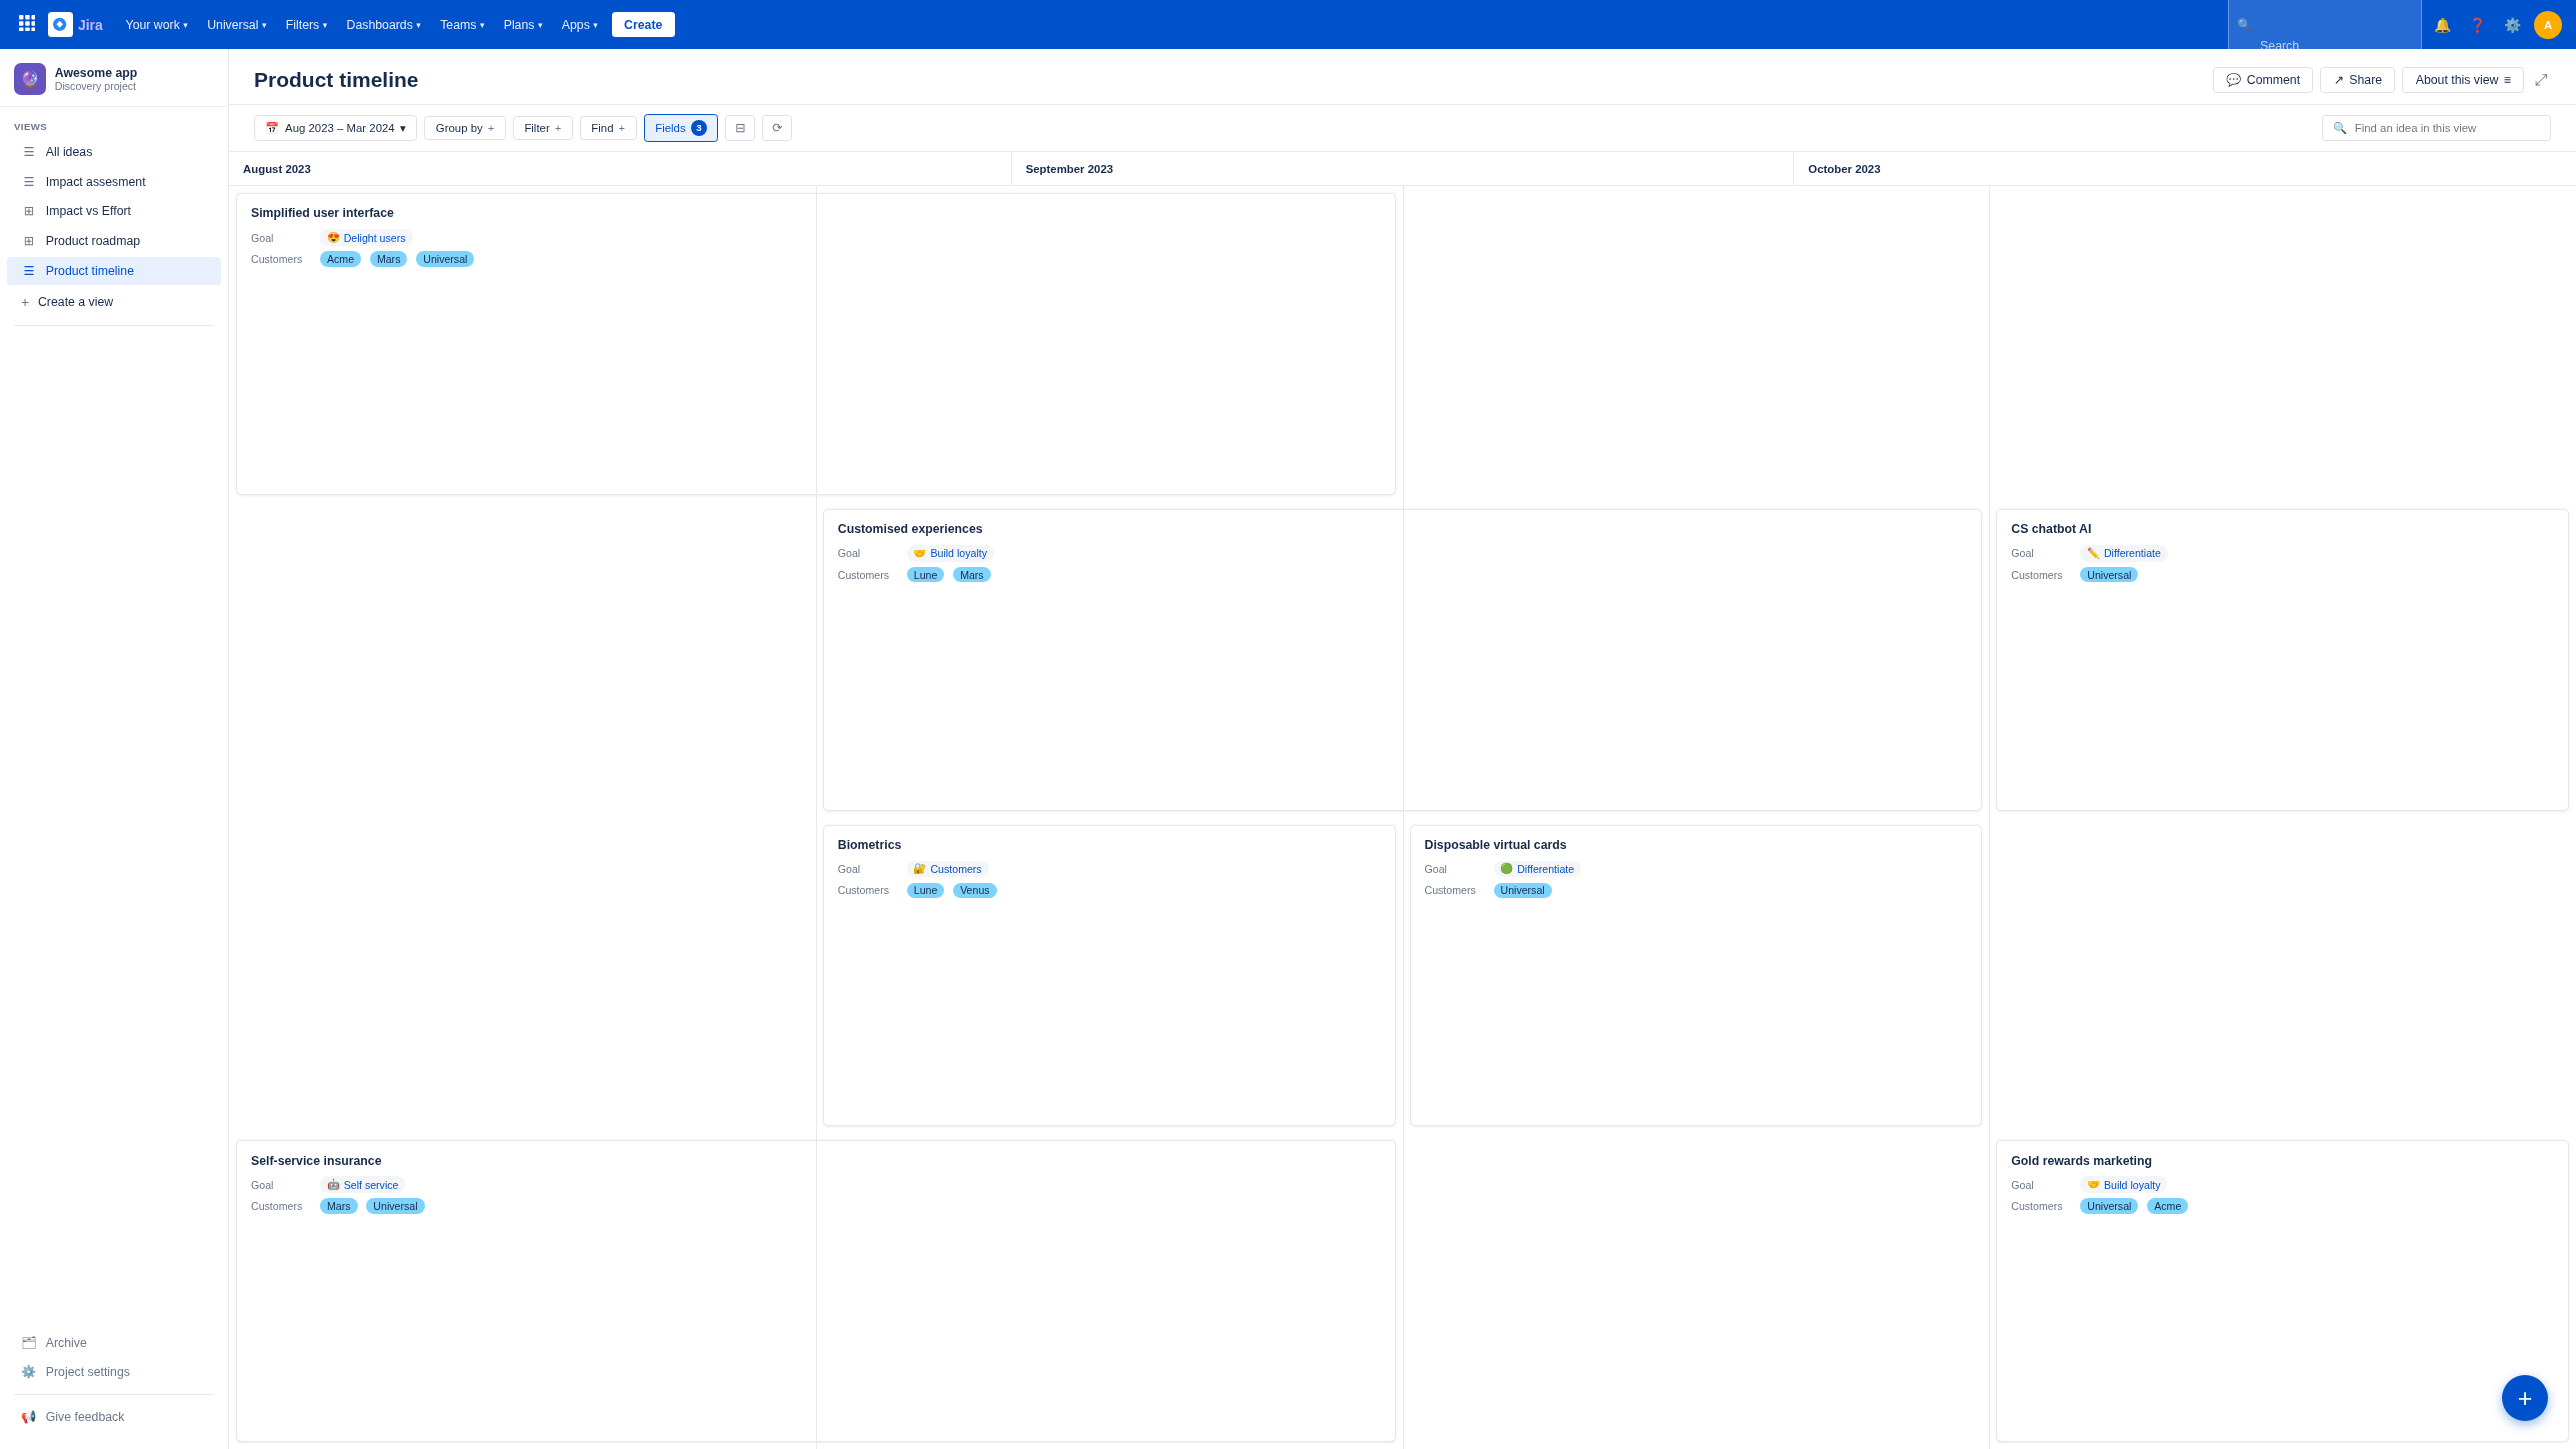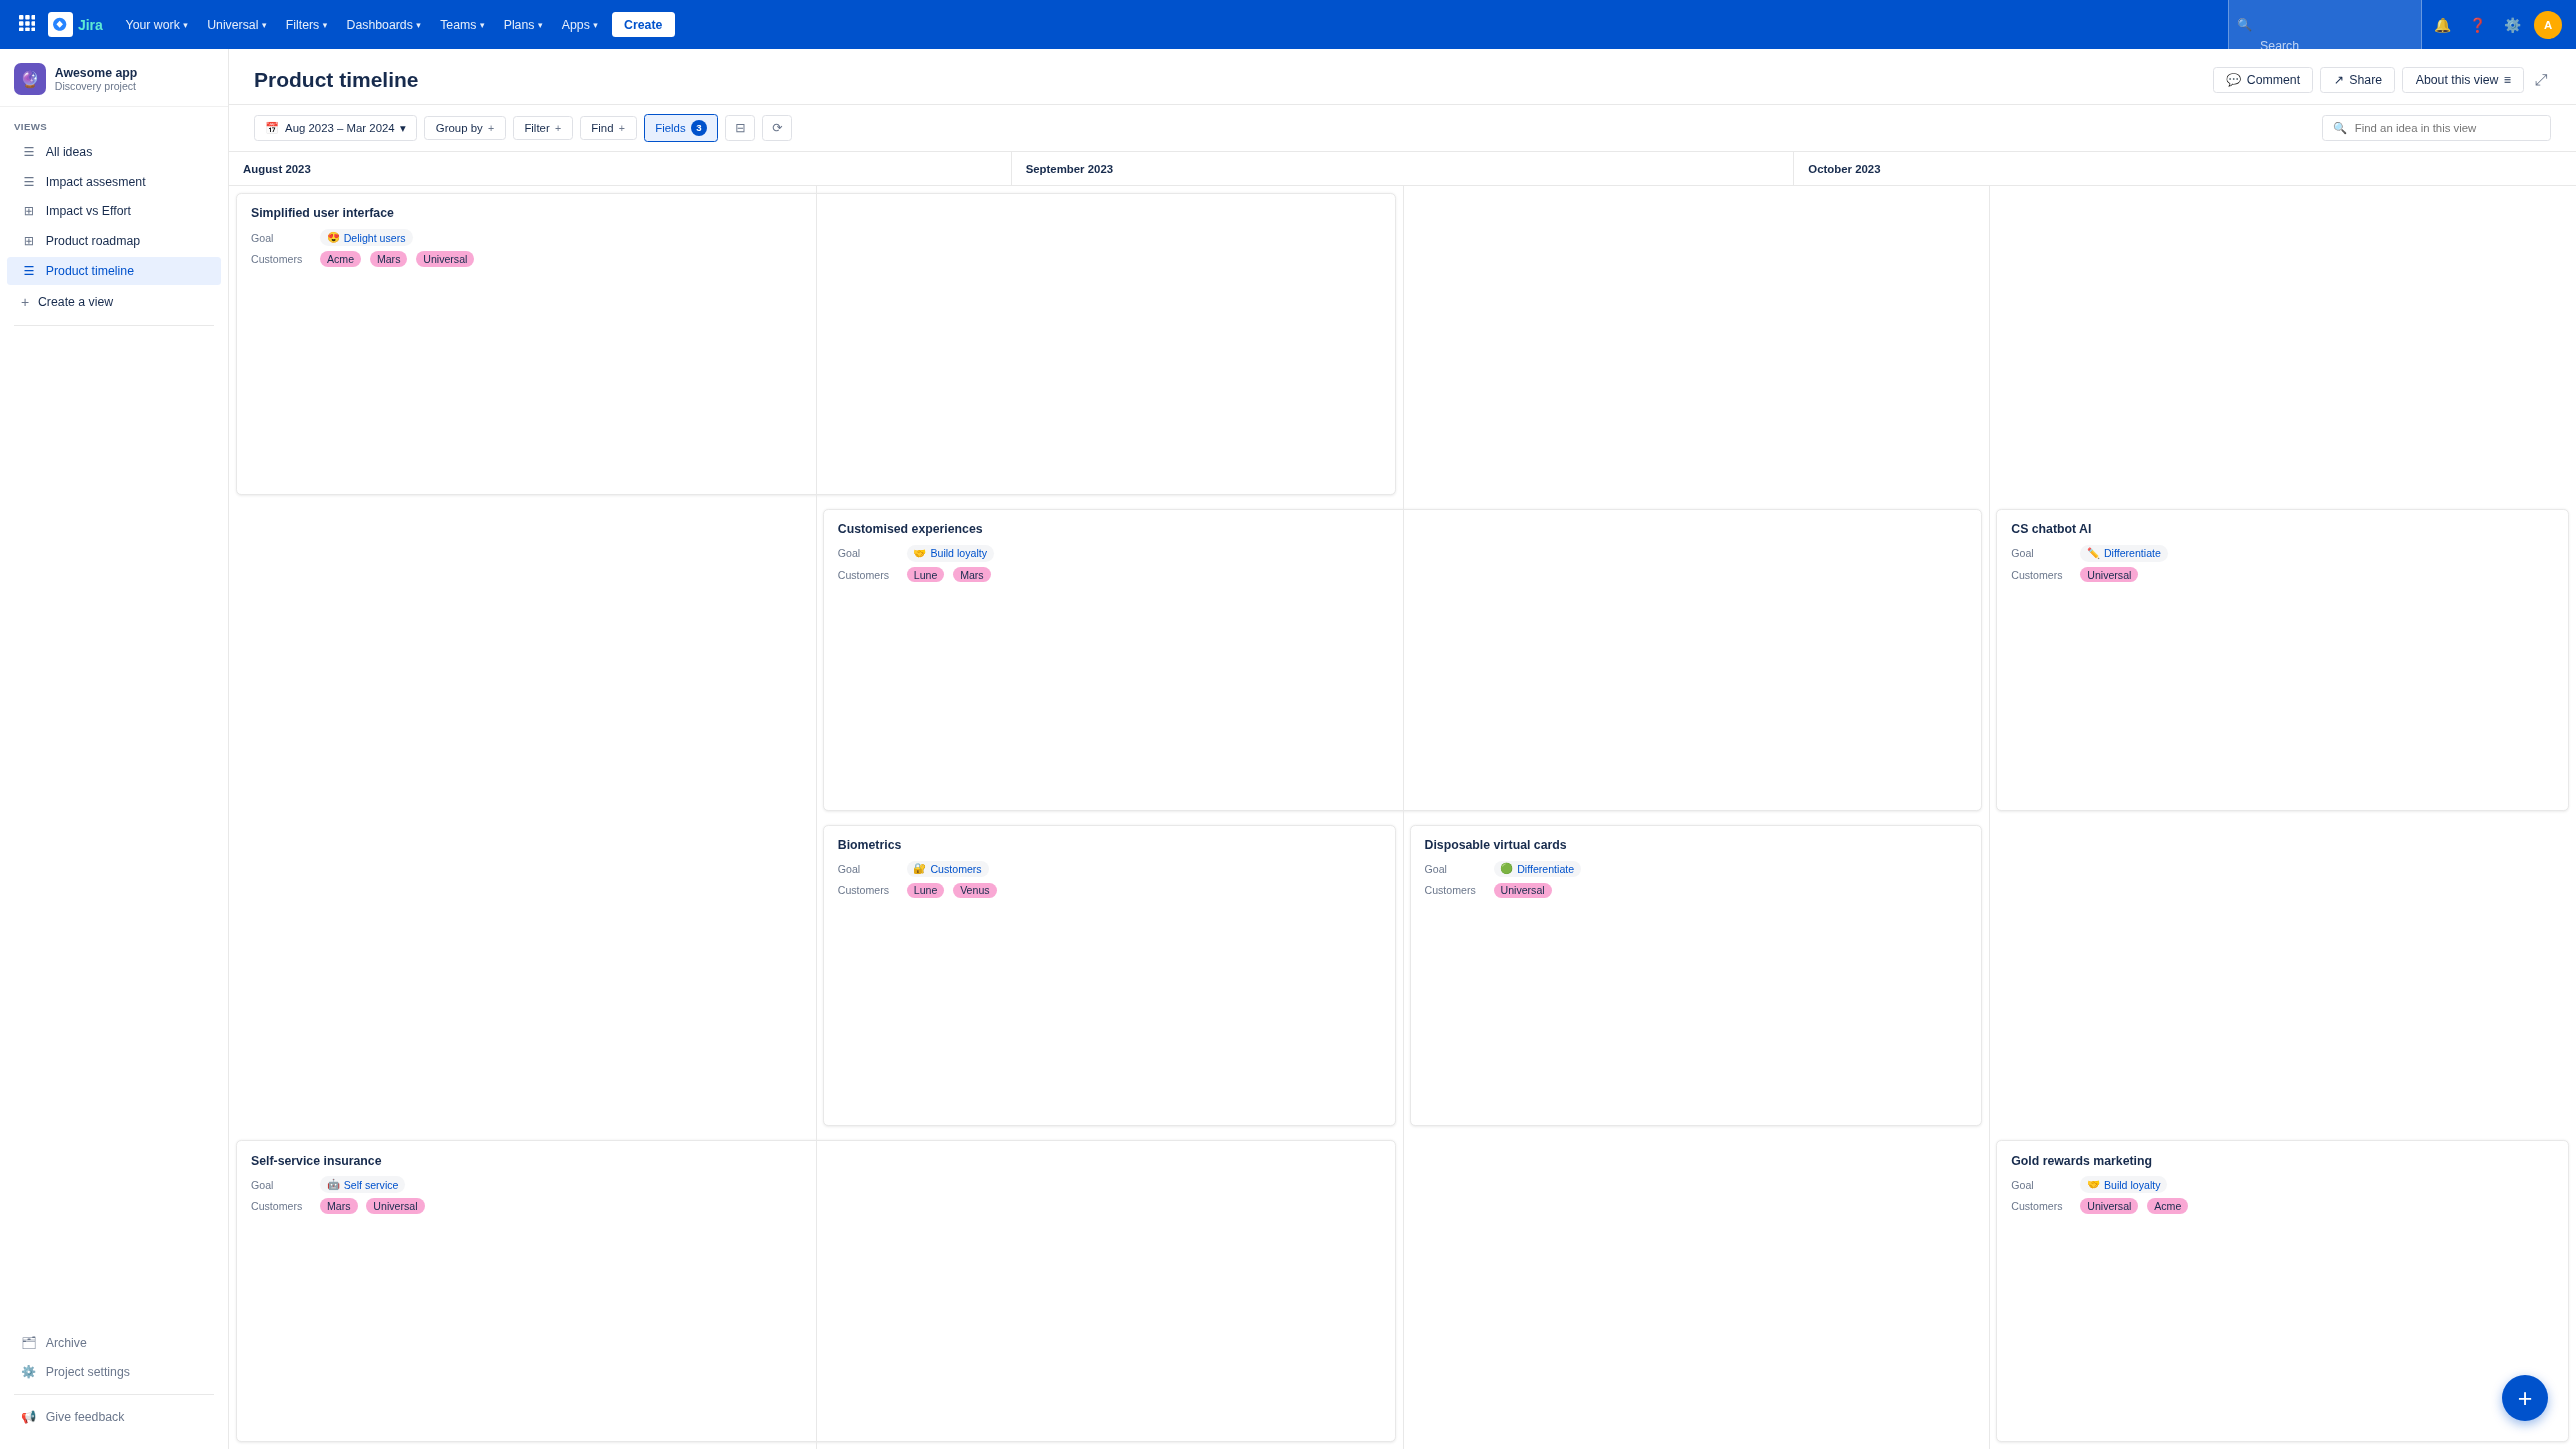--- a/index.html
+++ b/index.html
@@ -5,21 +5,21 @@
     * { box-sizing: border-box; margin: 0; padding: 0; }
     body { font-family: -apple-system, BlinkMacSystemFont, 'Segoe UI', sans-serif; background: #fff; color: #172b4d; font-size: 12.3px; overflow: hidden; height: 100vh; }
 
     
     .top-nav {
       display: flex; align-items: center; height: 49px;
       background: #0052cc; padding: 0 14px; gap: 7px;
       position: fixed; top: 0; left: 0; right: 0; z-index: 100;
     }
     .nav-grid-icon { color: #fff; font-size: 16px; cursor: pointer; padding: 5.3px; }
-    .jira-logo { display: flex; align-items: center; gap: 5.3px; color: #5eead4; font-weight: 700; font-size: 14px; margin-right: 7px; text-decoration: none; }
+    .jira-logo { display: flex; align-items: center; gap: 5.3px; color: #c4b5fd; font-weight: 700; font-size: 14px; margin-right: 7px; text-decoration: none; }
     .jira-logo-icon { width: 25px; height: 25px; background: #fff; border-radius: 3.5px; display: flex; align-items: center; justify-content: center; }
     .jira-logo-icon svg { width: 17.6px; height: 17.6px; }
     .nav-items { display: flex; align-items: center; gap: 1.8px; flex: 1; }
     .nav-item {
       color: rgba(255,255,255,0.9); padding: 5.3px 8.8px; border-radius: 3.5px;
       cursor: pointer; font-size: 12.3px; white-space: nowrap;
       display: flex; align-items: center; gap: 3.5px;
     }
     .nav-item .chevron { font-size: 8.8px; }
     .create-btn {
@@ -183,21 +183,21 @@
       display: flex; align-items: center; gap: 3.5px;
       background: #f4f5f7; padding: 1.8px 7px; border-radius: 10.6px;
       font-size: 10.6px; color: #172b4d; font-weight: 500;
     }
     .goal-tag.delight { color: #0052cc; }
     .goal-tag.loyalty { color: #0052cc; }
     .goal-tag.security { color: #0052cc; }
     .goal-tag.differentiate { color: #0052cc; }
     .goal-tag.self-service { color: #0052cc; }
     .customer-tag {
-      background: #f9a8d4; padding: 1.8px 7px; border-radius: 10.6px;
+      background: #7dd3fc; padding: 1.8px 7px; border-radius: 10.6px;
       font-size: 10.6px; color: #172b4d; display: inline-block; margin-right: 3.5px;
     }
 
     
     .card-row1 { grid-column: 1 / 3; grid-row: 1; }
     .card-row2-left { grid-column: 2 / 4; grid-row: 2; }
     .card-row2-right { grid-column: 4 / 5; grid-row: 2; }
     .card-row3-left { grid-column: 2 / 3; grid-row: 3; }
     .card-row3-right { grid-column: 3 / 4; grid-row: 3; }
     .card-row4 { grid-column: 1 / 3; grid-row: 4; }

